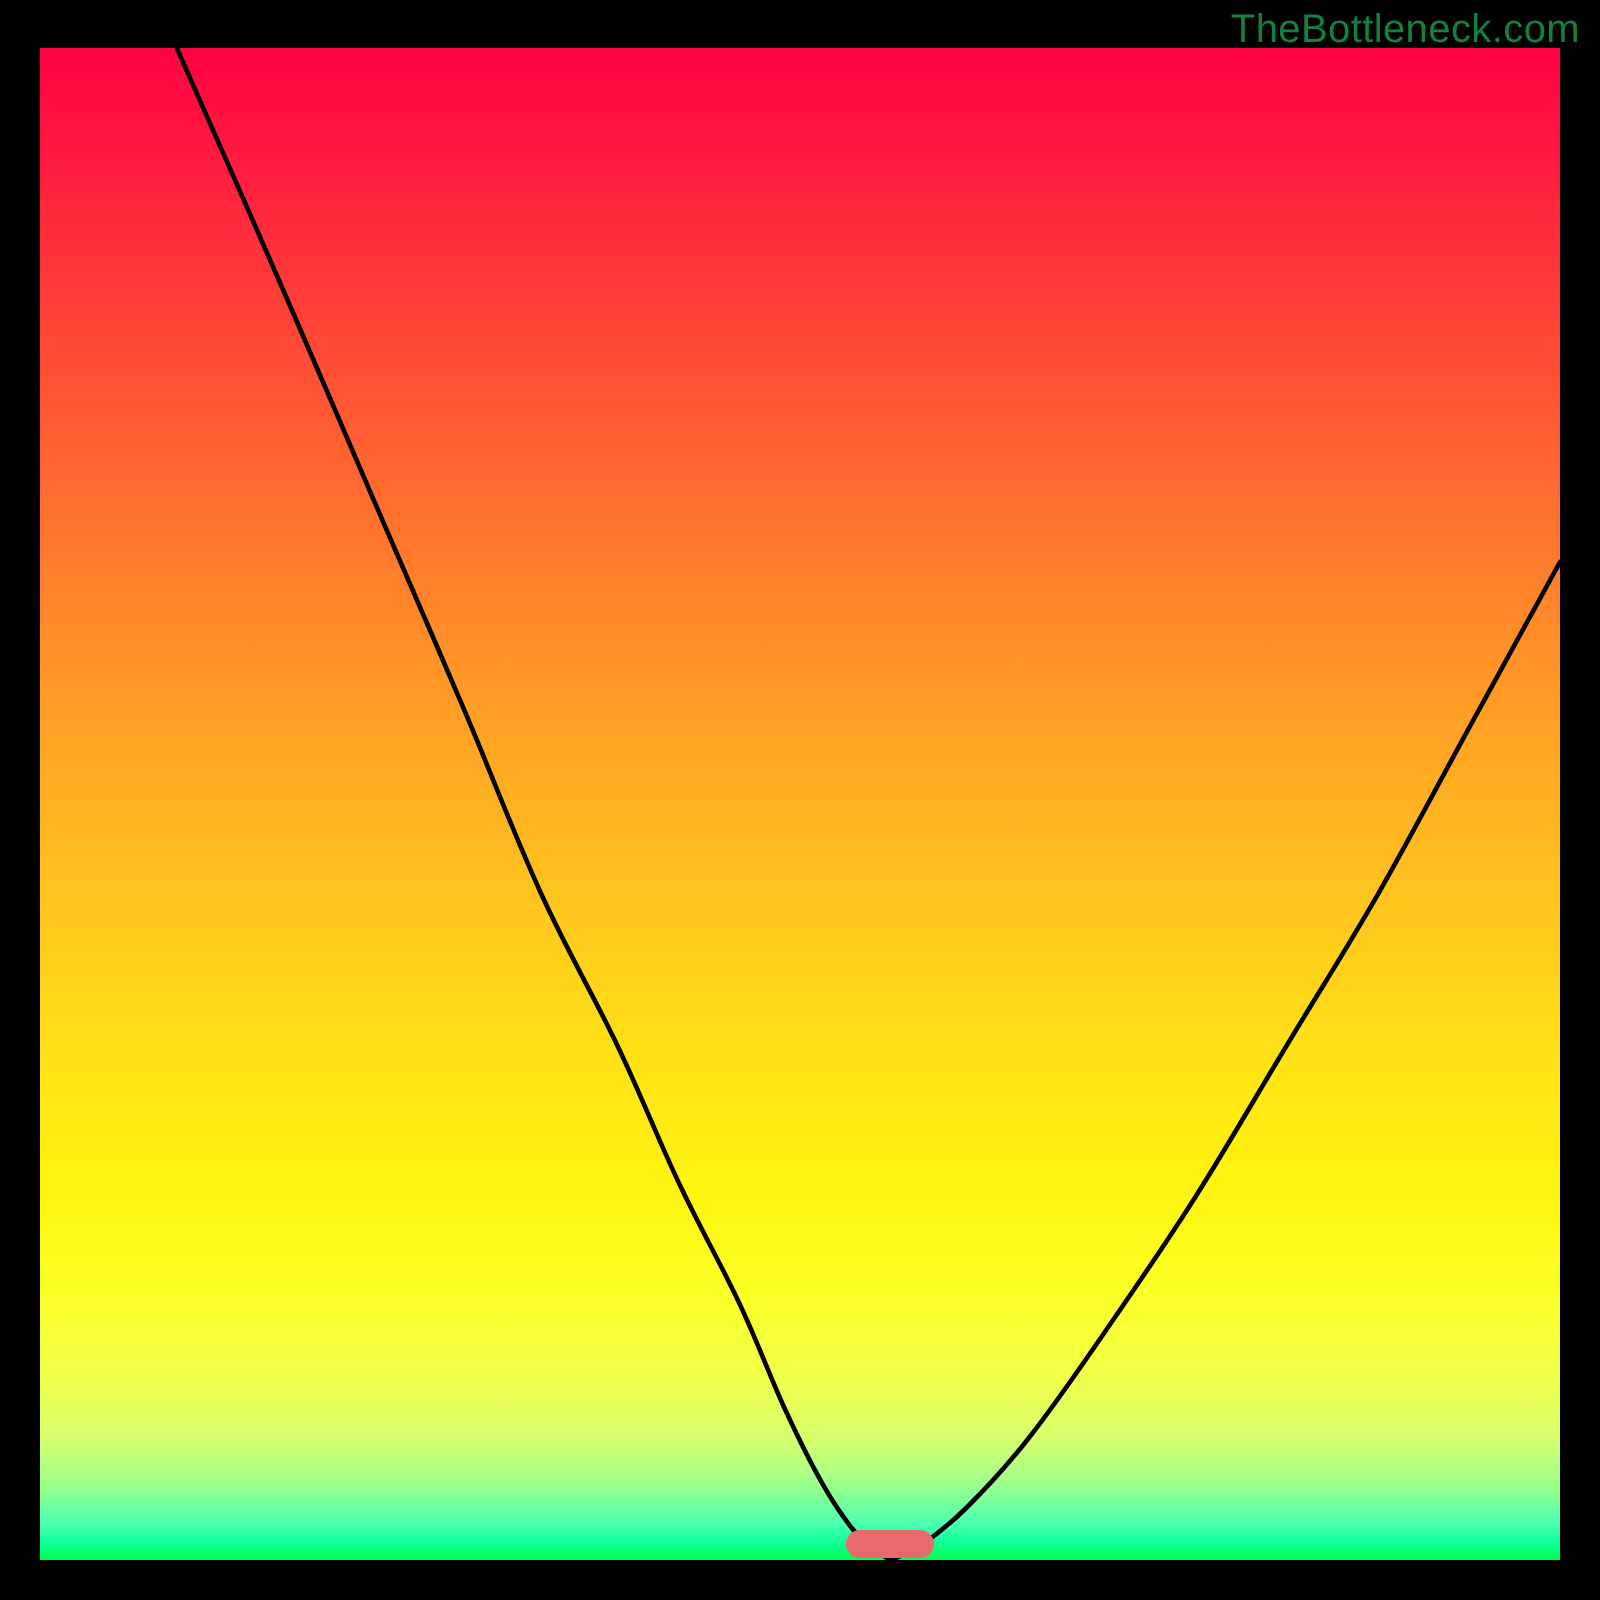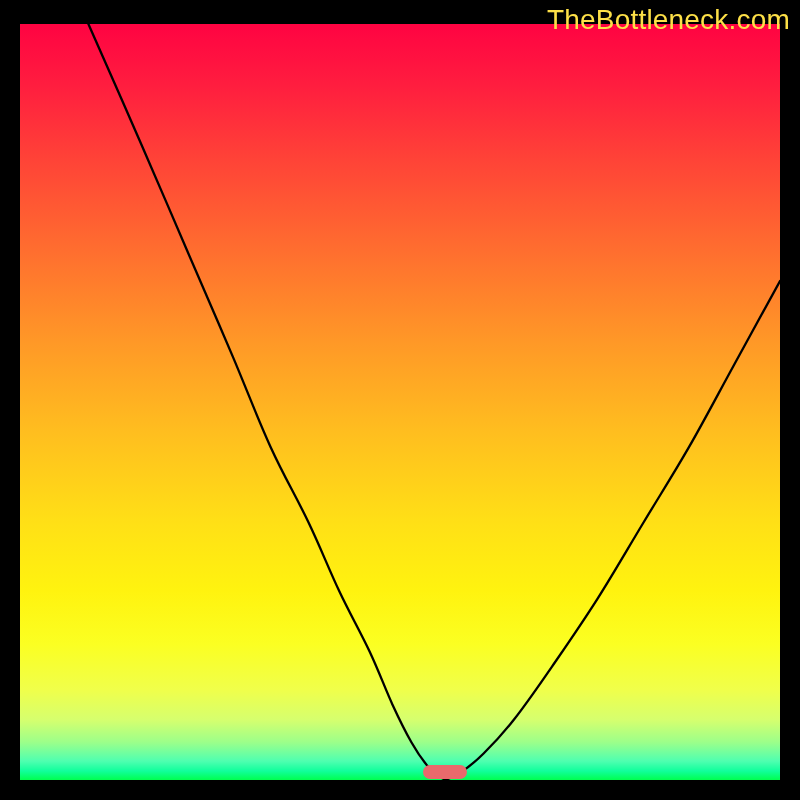--- a/index.html
+++ b/index.html
@@ -14,22 +14,22 @@
   .frame {
     position: relative;
     width: 800px;
     height: 800px;
     background: #000;
   }
   .watermark {
     position: absolute;
     top: 4px;
     right: 10px;
-    color: #fde047;
-    font-size: 28px;
+    color: #15803d;
+    font-size: 20px;
     letter-spacing: 0.2px;
     font-weight: 400;
     z-index: 10;
   }
   .plot-area {
     position: absolute;
     left: 20px;
     top: 24px;
     width: 760px;
     height: 756px;

